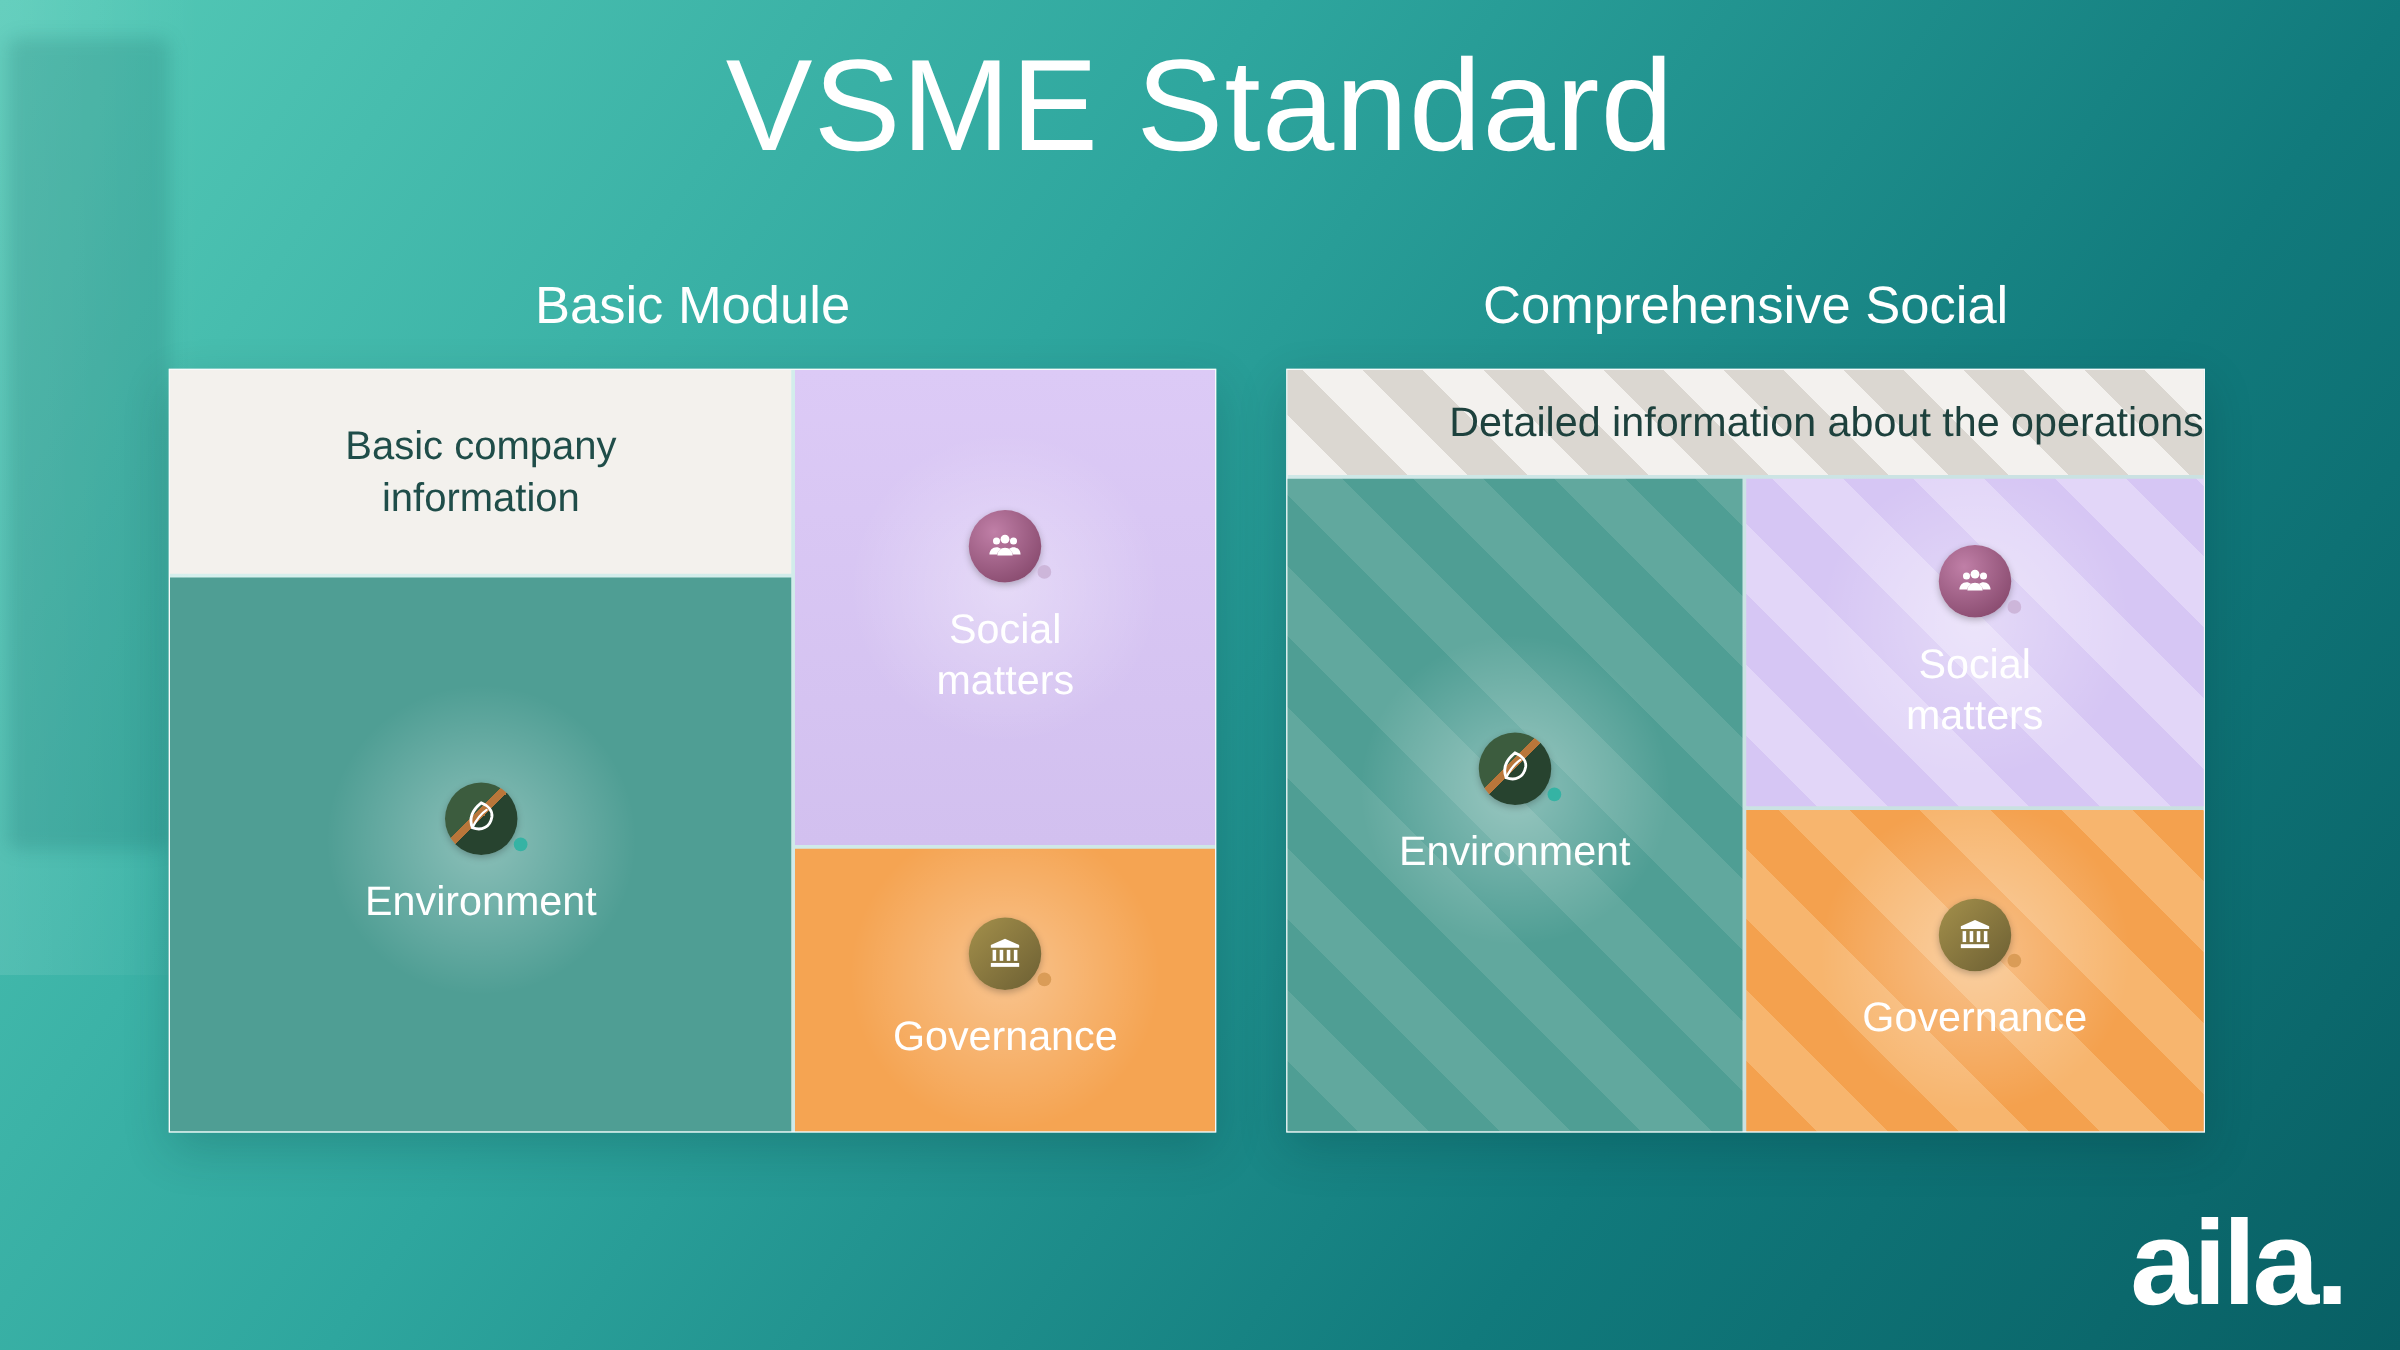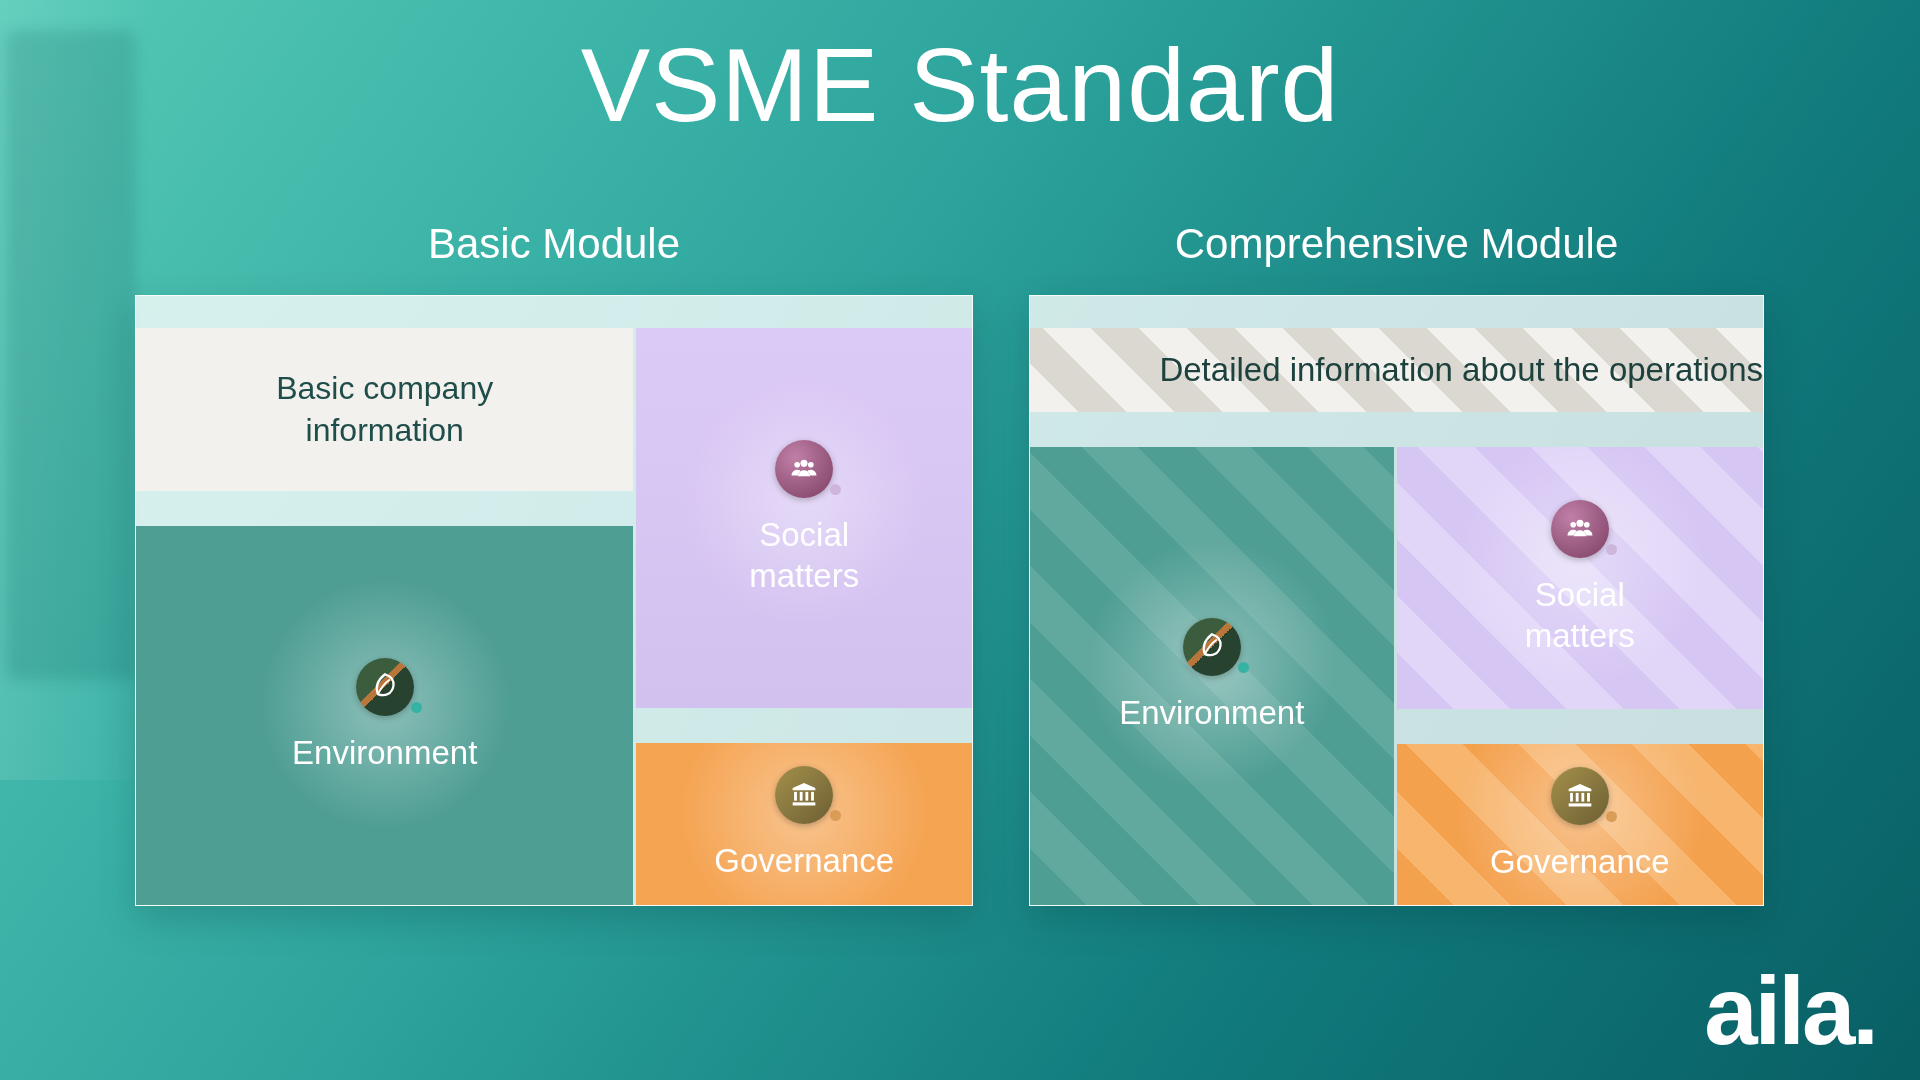--- a/index.html
+++ b/index.html
@@ -47,21 +47,21 @@
     box-shadow: 0 14px 36px rgba(0, 42, 44, 0.20);
     display: flex; gap: 3px; padding: 0;
   }
   .card-basic { left: 135px; width: 838px; }
   .card-comp  { left: 1029px; width: 735px; flex-direction: column; }
 
   .col { display: flex; flex-direction: column; gap: 3px; }
   .basic-left  { width: 59.5%; }
   .basic-right { flex: 1; }
 
-  .cell { position: relative; display: flex; align-items: center; justify-content: center; overflow: hidden; margin-top: 32px; }
+  .cell { position: relative; display: flex; align-items: center; justify-content: center; overflow: hidden; }
 
   .info-block {
     height: 163px; background: #f3f1ed;
     color: #1f4d49; font-size: 32px; line-height: 1.3; text-align: center;
   }
   .info-inner { max-width: 340px; }
 
   .env-basic    { flex: 1; background: #4f9e94; }
   .social-basic { height: 380px; background: linear-gradient(180deg, #dccaf6, #d2c0ef); }
   .gov-basic    { flex: 1; background: #f5a452; }
@@ -127,21 +127,21 @@
 <body>
 
 <div class="stage">
 
   <div class="tex1"></div>
   <div class="tex2"></div>
 
   <h1 class="title">VSME Standard</h1>
 
   <div class="module-heading heading-basic">Basic Module</div>
-  <div class="module-heading heading-comp">Comprehensive Module</div>
+  <div class="module-heading heading-comp">Comprehensive Social</div>
 
   <div class="card card-basic">
     <div class="col basic-left">
       <div class="cell info-block">
         <div class="info-inner">Basic company information</div>
       </div>
       <div class="cell env-basic">
         <div class="icon-group">
           <div class="badge badge-env">
             <svg viewBox="0 0 24 24" fill="none" stroke="#ffffff" stroke-width="1.6" stroke-linecap="round">

